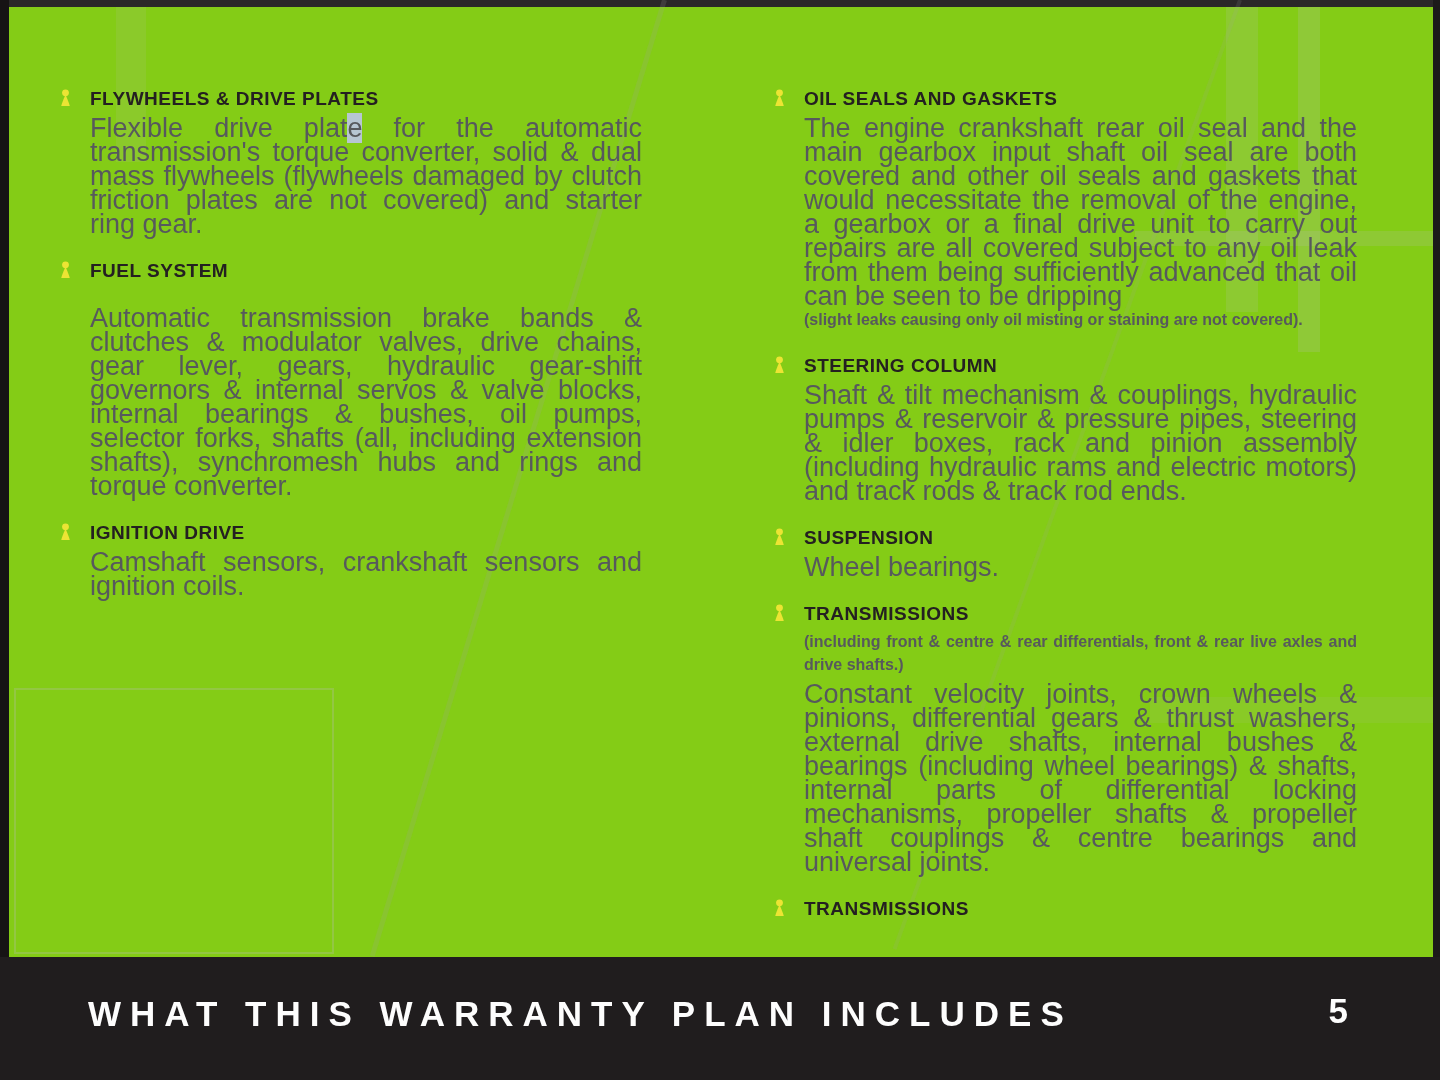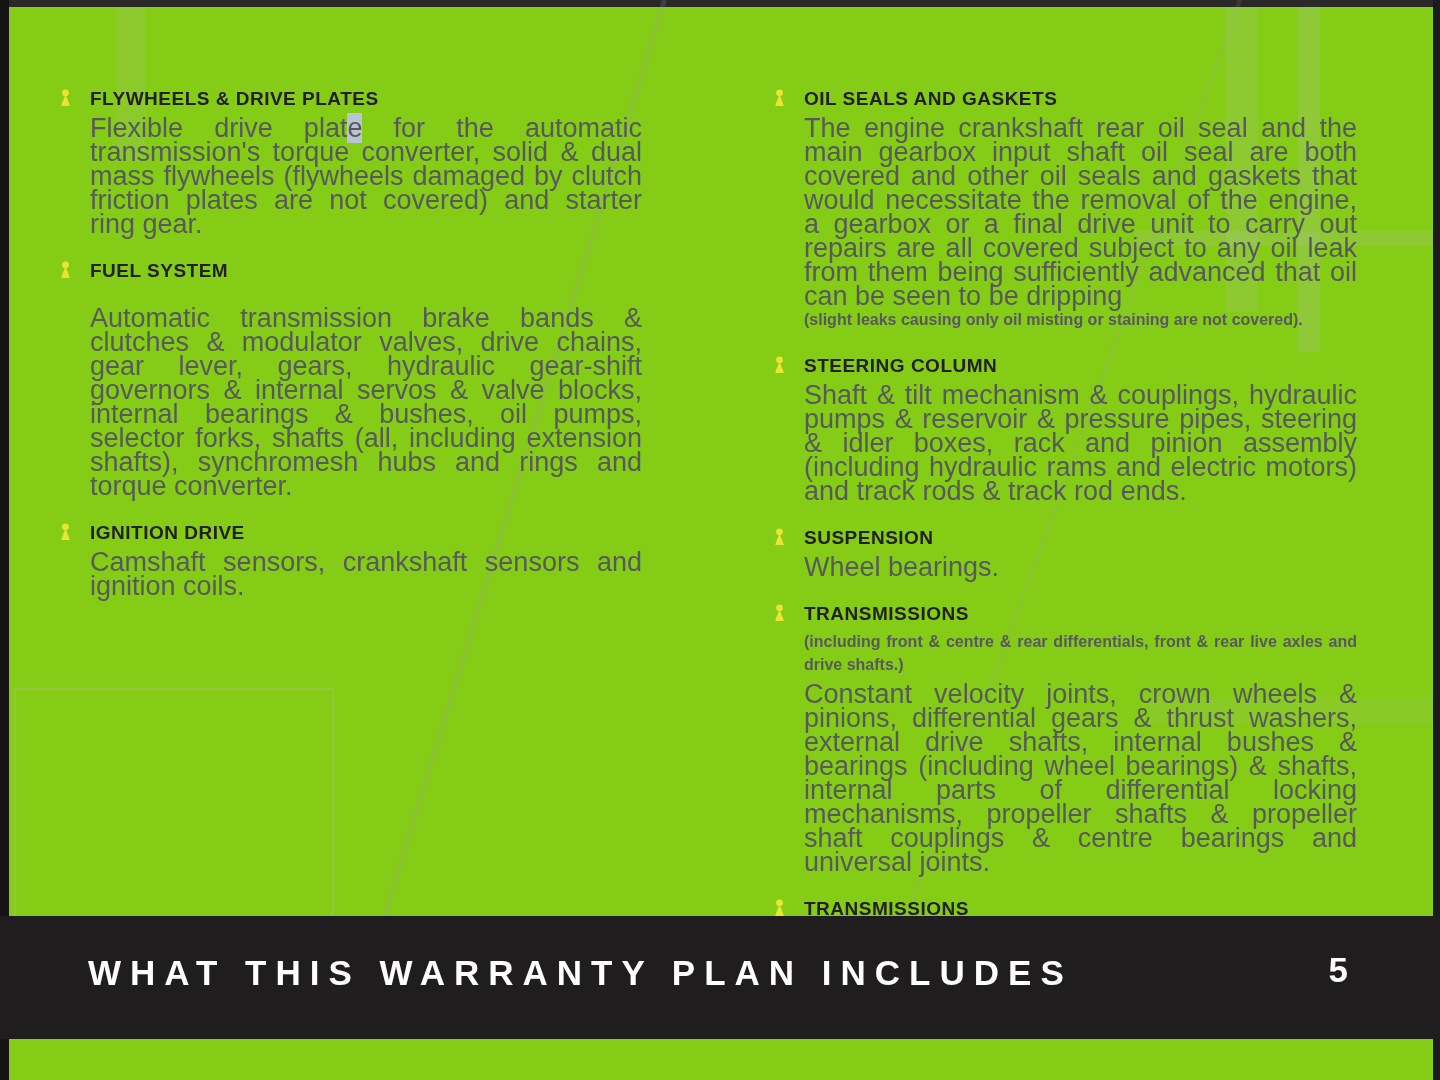--- a/index.html
+++ b/index.html
@@ -50,21 +50,21 @@
   p.note {
     margin:5px 0 0 32px; font-size:16px; line-height:23px; color:#57595d;
     text-align:justify;
     font-weight:bold;
   }
   p.note.trailing { margin-top:0; }
   .hl { background:#b7c6d2; }
 
   
   .footer {
-    position:absolute; left:0; top:916px; width:1440px; height:123px;
+    position:absolute; left:0; top:957px; width:1440px; height:123px;
     background:#201d1e; display:flex; align-items:center;
   }
   .footer-title {
     margin-left:88px; margin-bottom:10px; color:#fdfdfd; font-size:35px; font-weight:700;
     letter-spacing:9px; white-space:nowrap;
   }
   .footer-page {
     position:absolute; right:92px; top:34px; color:#fdfdfd; font-size:35px; font-weight:700;
   }
 </style>

